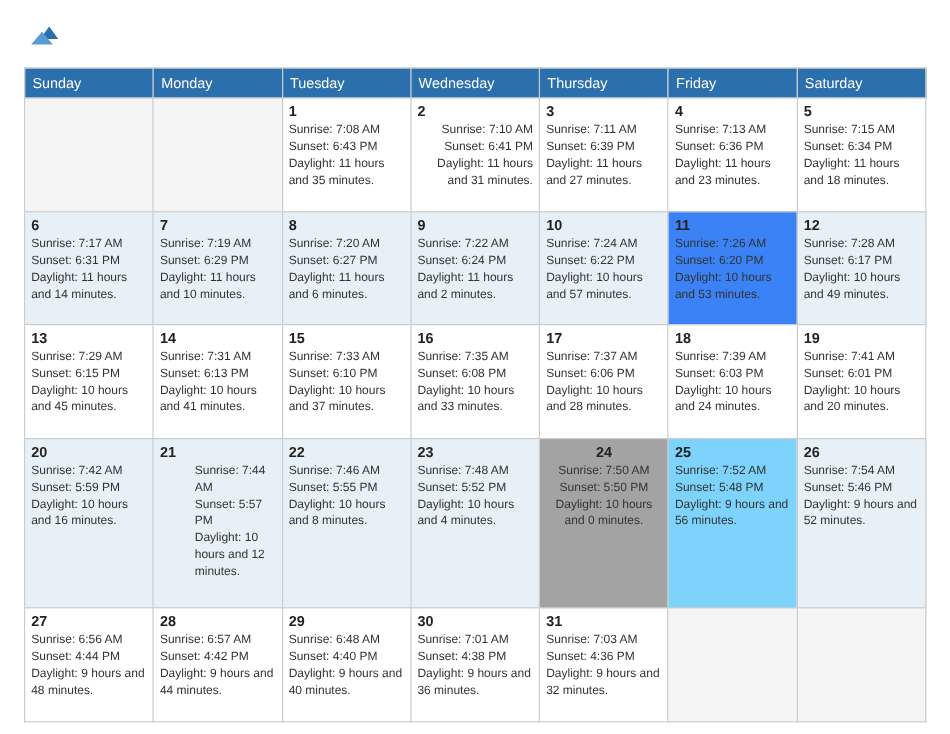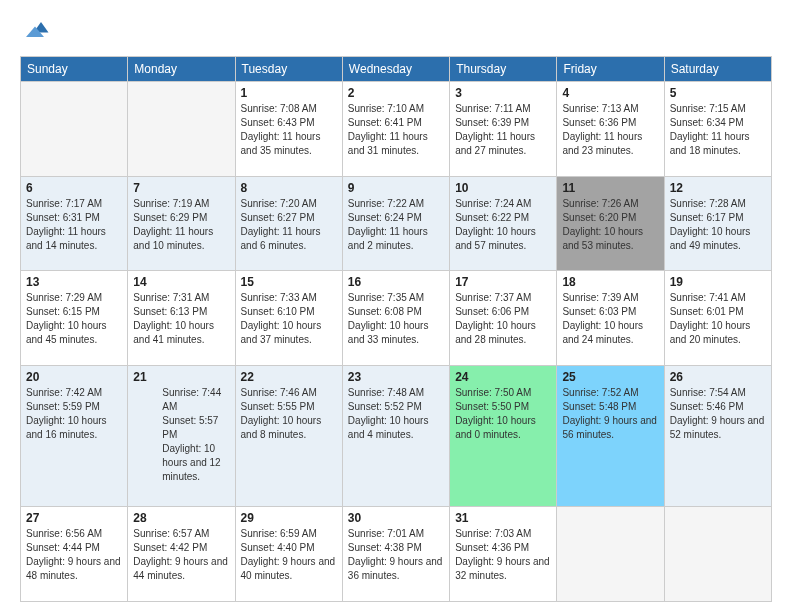--- a/index.html
+++ b/index.html
@@ -140,21 +140,21 @@
           <td class="empty-cell"></td>
           <td class="empty-cell"></td>
           <td style="background: rgb(255, 255, 255);">
             <span class="day-num">1</span>
             <div class="cell-info" style="white-space: pre-line;">Sunrise: 7:08 AM
 Sunset: 6:43 PM
 Daylight: 11 hours and 35 minutes.</div>
           </td>
           <td style="background: rgb(255, 255, 255);">
             <span class="day-num">2</span>
-            <div class="cell-info" style="white-space: pre-line;">Sunrise: 7:10 AM
+            <div class="cell-info" style="white-space: pre-line; text-align: right;">Sunrise: 7:10 AM
 Sunset: 6:41 PM
 Daylight: 11 hours and 31 minutes.</div>
           </td>
           <td style="background: rgb(255, 255, 255);">
             <span class="day-num">3</span>
             <div class="cell-info" style="white-space: pre-line;">Sunrise: 7:11 AM
 Sunset: 6:39 PM
 Daylight: 11 hours and 27 minutes.</div>
           </td>
           <td style="background: rgb(255, 255, 255);">
@@ -194,21 +194,21 @@
             <div class="cell-info" style="white-space: pre-line;">Sunrise: 7:22 AM
 Sunset: 6:24 PM
 Daylight: 11 hours and 2 minutes.</div>
           </td>
           <td style="background: rgb(232, 240, 247);">
             <span class="day-num">10</span>
             <div class="cell-info" style="white-space: pre-line;">Sunrise: 7:24 AM
 Sunset: 6:22 PM
 Daylight: 10 hours and 57 minutes.</div>
           </td>
-          <td style="background: #a3a3a3;">
+          <td style="background: #3b82f6;">
             <span class="day-num">11</span>
             <div class="cell-info" style="white-space: pre-line;">Sunrise: 7:26 AM
 Sunset: 6:20 PM
 Daylight: 10 hours and 53 minutes.</div>
           </td>
           <td style="background: rgb(232, 240, 247);">
             <span class="day-num">12</span>
             <div class="cell-info" style="white-space: pre-line;">Sunrise: 7:28 AM
 Sunset: 6:17 PM
 Daylight: 10 hours and 49 minutes.</div>
@@ -276,21 +276,21 @@
             <div class="cell-info" style="white-space: pre-line;">Sunrise: 7:46 AM
 Sunset: 5:55 PM
 Daylight: 10 hours and 8 minutes.</div>
           </td>
           <td style="background: rgb(232, 240, 247);">
             <span class="day-num">23</span>
             <div class="cell-info" style="white-space: pre-line;">Sunrise: 7:48 AM
 Sunset: 5:52 PM
 Daylight: 10 hours and 4 minutes.</div>
           </td>
-          <td style="background: #86efac;">
+          <td style="background: #a3a3a3; text-align: center;">
             <span class="day-num">24</span>
             <div class="cell-info" style="white-space: pre-line;">Sunrise: 7:50 AM
 Sunset: 5:50 PM
 Daylight: 10 hours and 0 minutes.</div>
           </td>
           <td style="background: #7dd3fc;">
             <span class="day-num">25</span>
             <div class="cell-info" style="white-space: pre-line;">Sunrise: 7:52 AM
 Sunset: 5:48 PM
 Daylight: 9 hours and 56 minutes.</div>
@@ -310,21 +310,21 @@
 Daylight: 9 hours and 48 minutes.</div>
           </td>
           <td style="background: rgb(255, 255, 255);">
             <span class="day-num">28</span>
             <div class="cell-info" style="white-space: pre-line;">Sunrise: 6:57 AM
 Sunset: 4:42 PM
 Daylight: 9 hours and 44 minutes.</div>
           </td>
           <td style="background: rgb(255, 255, 255);">
             <span class="day-num">29</span>
-            <div class="cell-info" style="white-space: pre-line;">Sunrise: 6:59 AM
+            <div class="cell-info" style="white-space: pre-line;">Sunrise: 6:48 AM
 Sunset: 4:40 PM
 Daylight: 9 hours and 40 minutes.</div>
           </td>
           <td style="background: rgb(255, 255, 255); border-radius: 13px;">
             <span class="day-num">30</span>
             <div class="cell-info" style="white-space: pre-line;">Sunrise: 7:01 AM
 Sunset: 4:38 PM
 Daylight: 9 hours and 36 minutes.</div>
           </td>
           <td style="background: rgb(255, 255, 255);">

